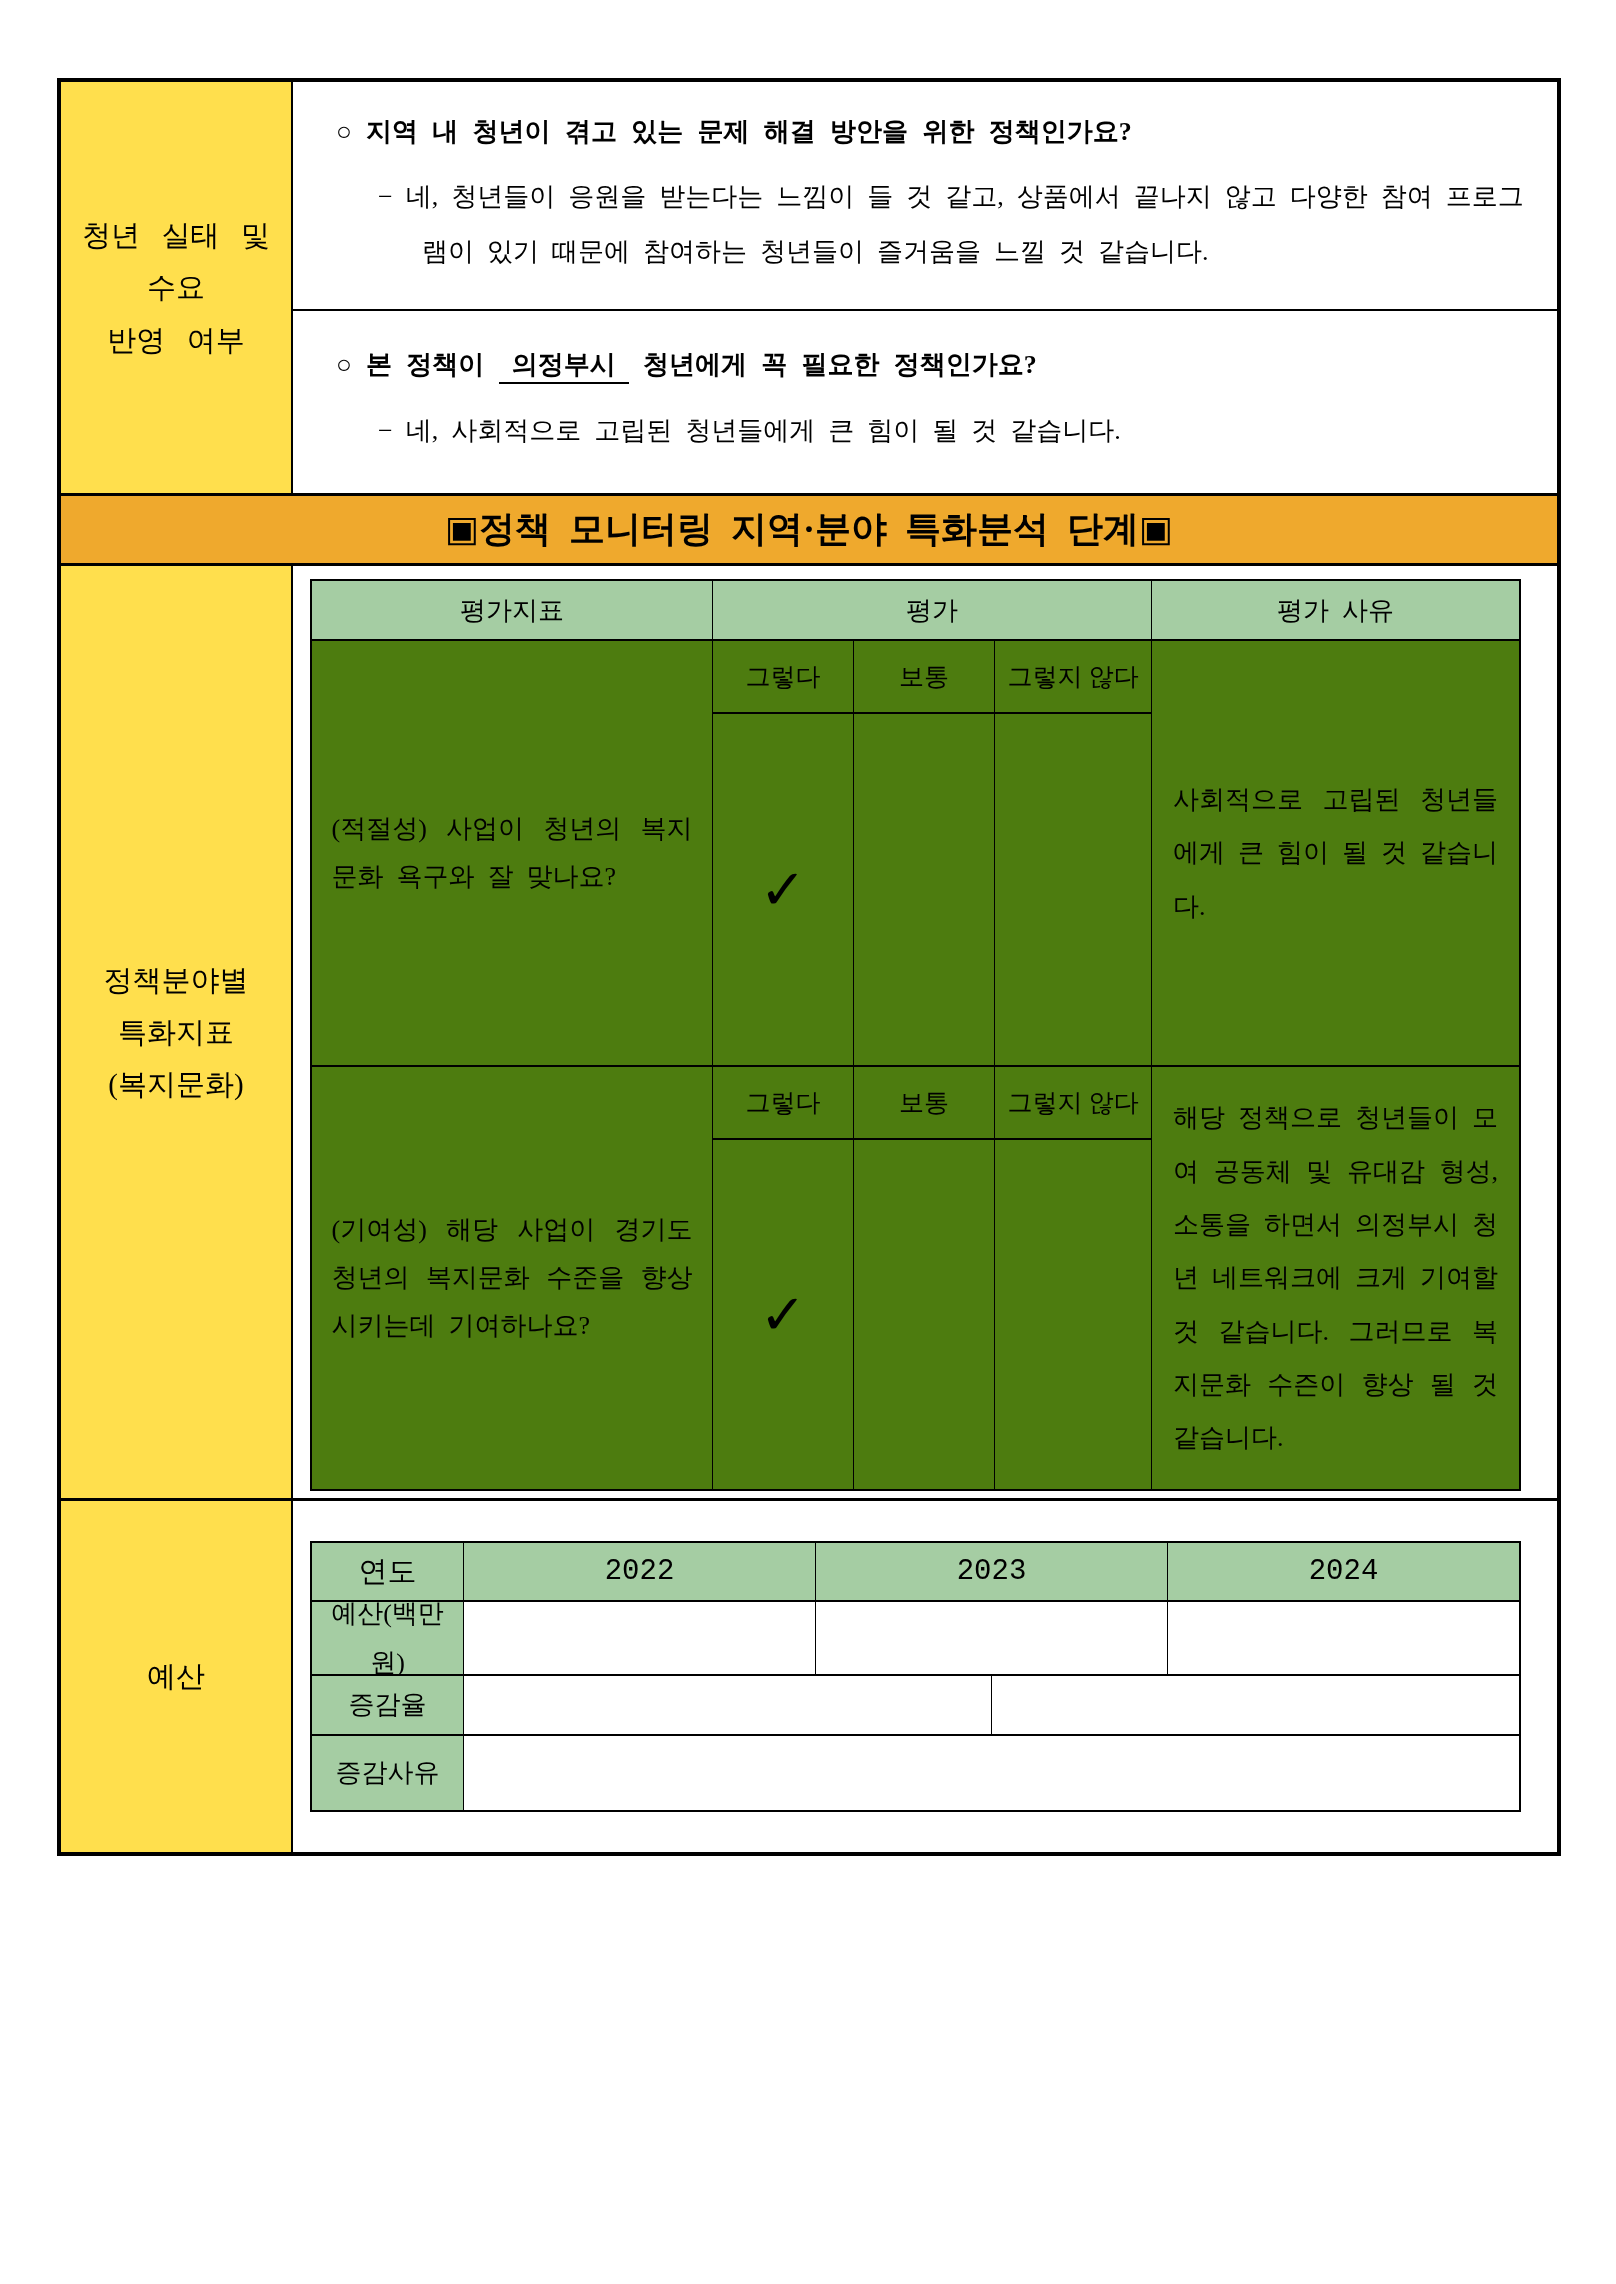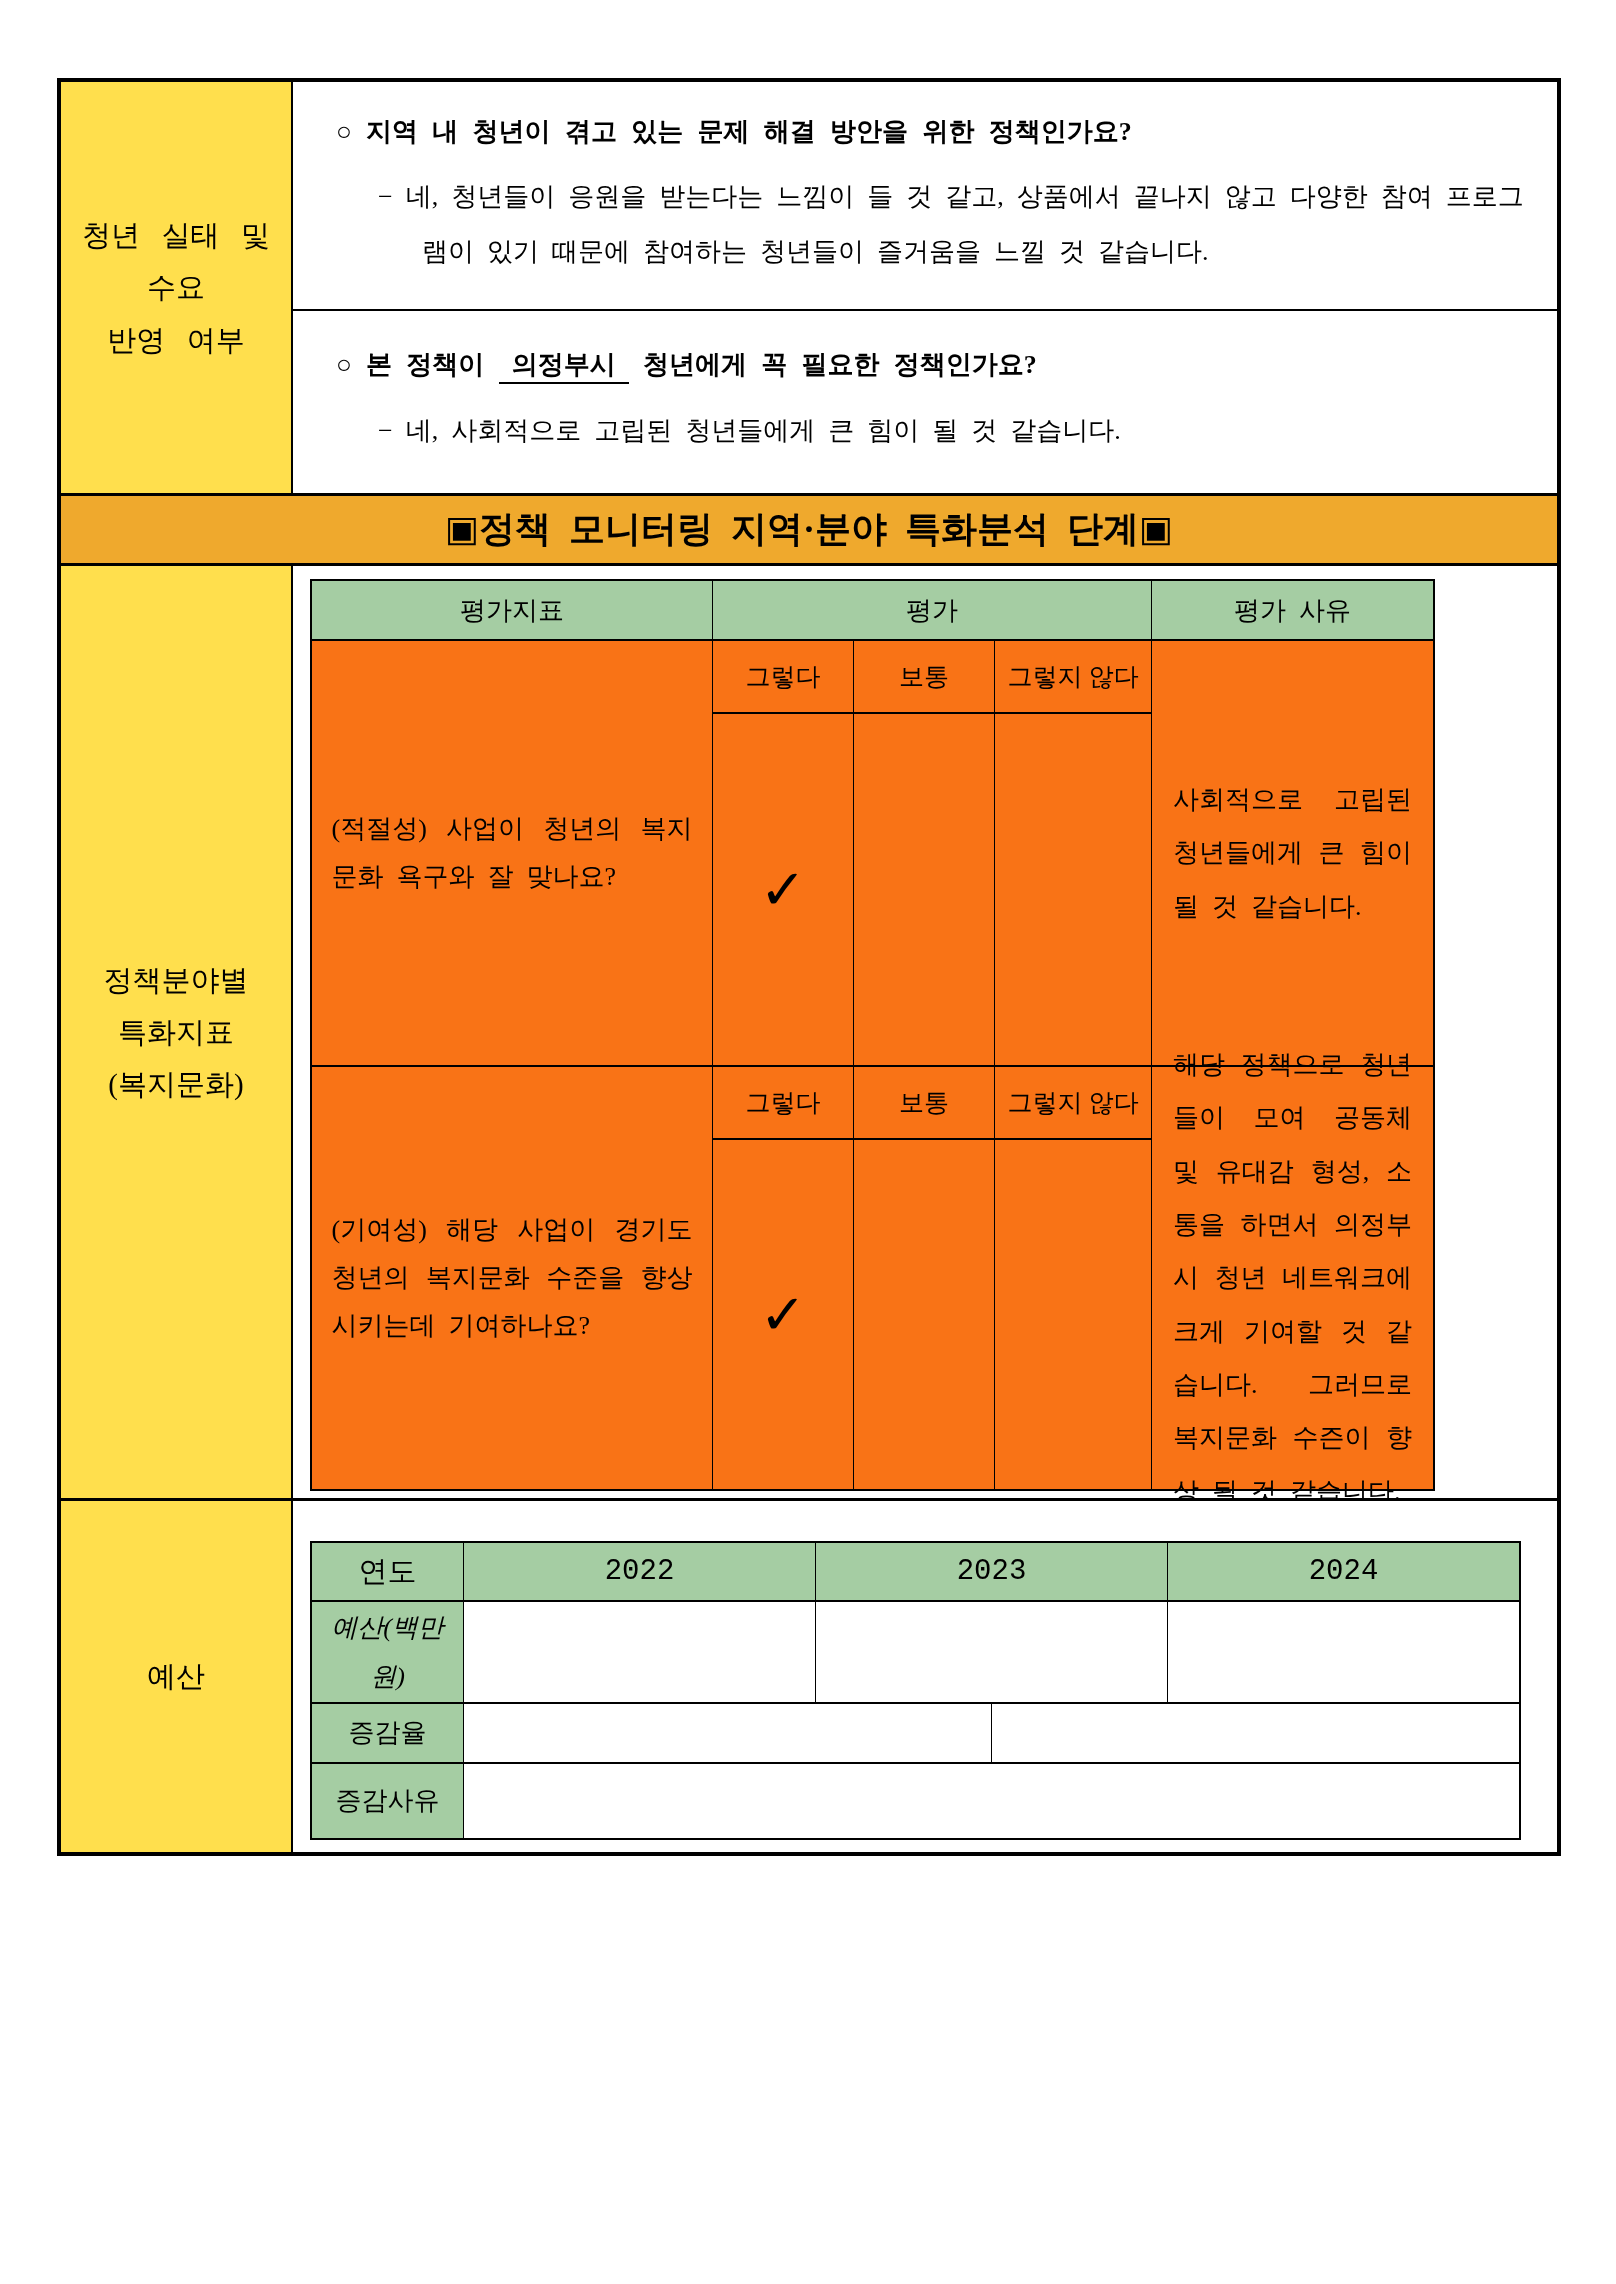--- a/index.html
+++ b/index.html
@@ -63,21 +63,21 @@
     background: #EFA92D;
     border-top: 3.9px solid #000;
     border-bottom: 3.9px solid #000;
     display: flex; align-items: center; justify-content: center;
     font-size: 36px; font-weight: 700; word-spacing: 9px;
   }
 
   
   .secC { height: 932px; }
   .secC .content-col { padding: 13px 0 0 17px; }
-  .etable { width: 1125px; border: 2px solid #000; background: #f97316; }
+  .etable { width: 1211px; border: 2px solid #000; background: #4d7c0f; }
   .ehead {
     display: flex; height: 60px; background: #A5CDA3;
     border-bottom: 2.6px solid #000;
   }
   .ehead > div {
     display: flex; align-items: center; justify-content: center;
     font-size: 26px; word-spacing: 6.5px;
   }
   .eh-ind  { flex: 0 0 401px; border-right: 1.3px solid #000; }
   .eh-rate { flex: 0 0 439px; border-right: 1.3px solid #000; }
@@ -125,21 +125,21 @@
     flex: 0 0 152px; border-right: 1.3px solid #000;
     background: #A5CDA3;
     display: flex; align-items: center; justify-content: center;
     text-align: center;
     font-size: 26px; line-height: 1.9;
     word-break: break-all;
     padding: 0 6.5px;
   }
   .by { flex: 1 1 0; border-right: 1.3px solid #000; font-family: Liberation Mono, monospace; }
   .by.last, .bc.last { border-right: none; }
-  .bbudget { height: 102px; border-bottom: 2px solid #000; font-style: italic; }
+  .bbudget { height: 74px; border-bottom: 2px solid #000; }
   .bc { flex: 1 1 0; background: #fff; border-right: 1.3px solid #000; }
   .brate { height: 60px; border-bottom: 2px solid #000; }
   .breason { height: 74px; }
 </style>
 </head>
 <body>
 
 <div class="outer">
 
   <div class="row secA">

